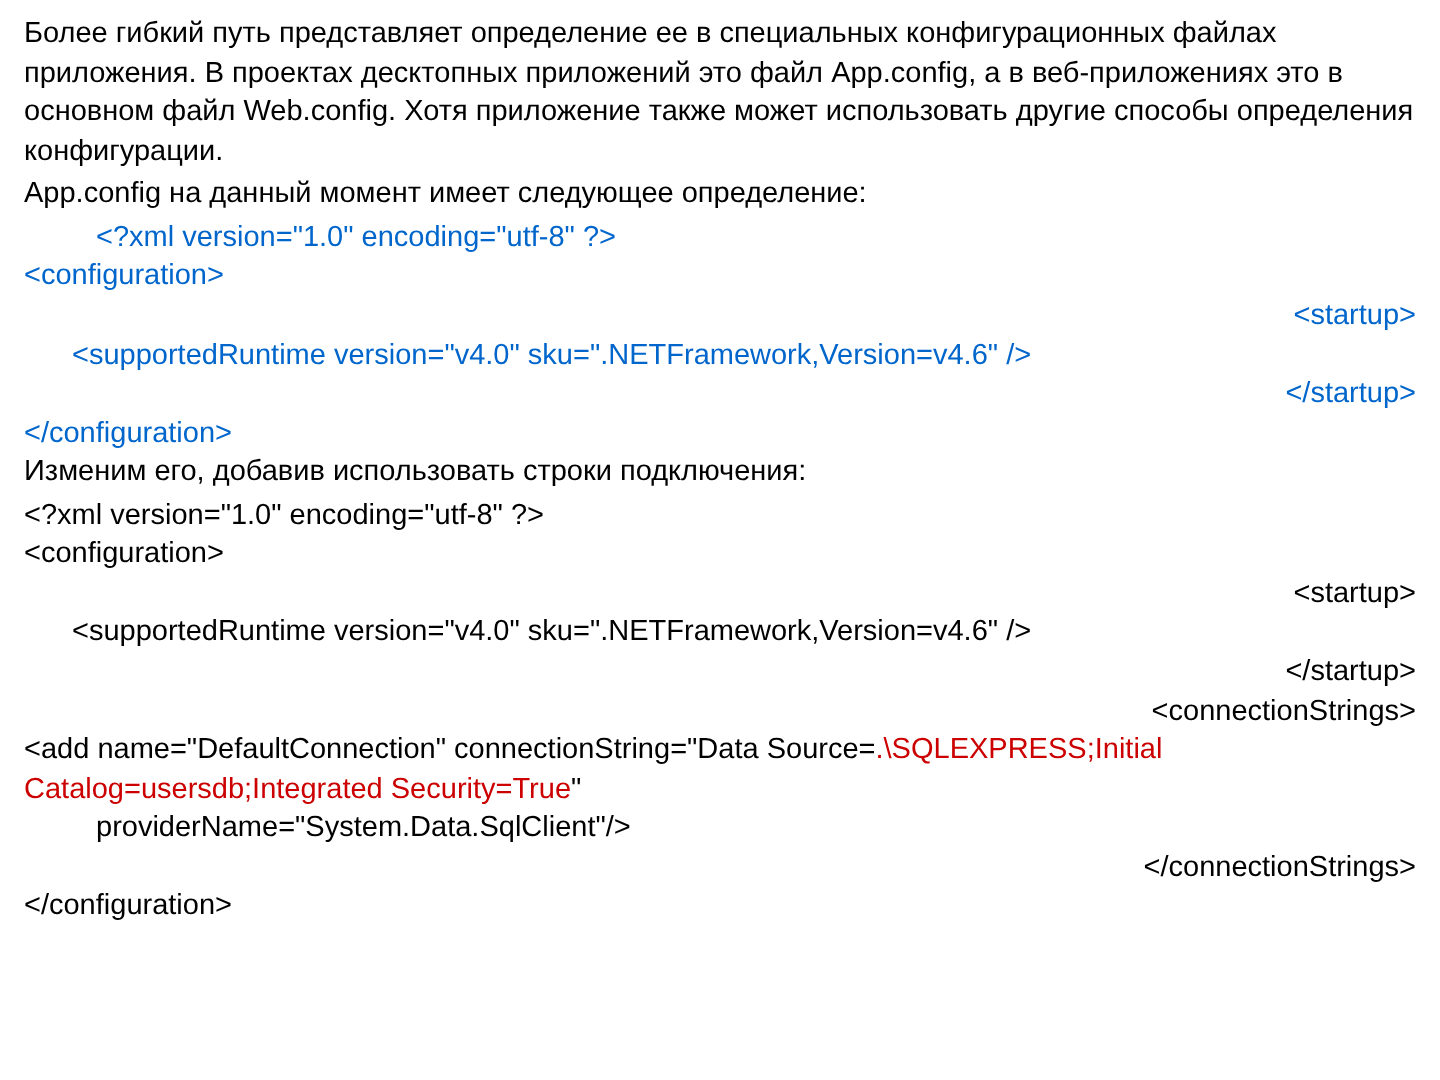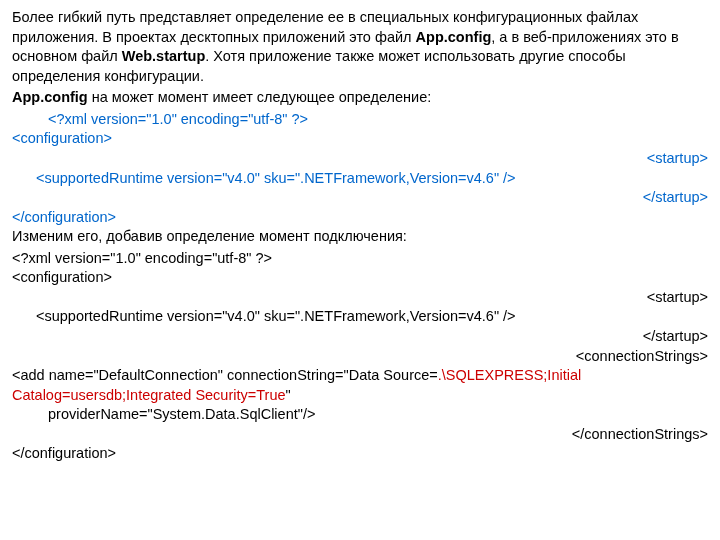--- a/index.html
+++ b/index.html
@@ -7,50 +7,50 @@
     padding: 8px 12px;
     font-family: Arial, Helvetica, sans-serif;
     font-size: 14.5px;
     line-height: 1.35;
     color: #000;
     width: 720px;
     box-sizing: border-box;
     background: #fff;
   }
   .para { margin: 0 0 2px 0; }
-  .bold { font-weight: bold; }
+  .bold { font-weight: normal; }
   .code-line { white-space: pre; font-family: Arial, Helvetica, sans-serif; }
   .blue  { color: #0066cc; }
   .red   { color: #cc0000; }
   .black { color: #000; }
   .ind1 { padding-left: 0px; }
   .ind2 { padding-left: 12px; text-align: right; }
   .ind3 { padding-left: 24px; }
   .ind4 { padding-left: 36px; }
   .xmldecl { padding-left: 36px; }
 </style>
 </head>
 <body>
 
 <p class="para">
-  <span>Более гибкий путь представляет определение ее в специальных конфигурационных файлах приложения. В проектах десктопных приложений это файл </span><span class="bold">App.config</span><span>, а в веб-приложениях это в основном файл </span><span class="bold">Web.startup</span><span>. Хотя приложение также может использовать другие способы определения конфигурации.</span>
+  <span>Более гибкий путь представляет определение ее в специальных конфигурационных файлах приложения. В проектах десктопных приложений это файл </span><span class="bold">App.config</span><span>, а в веб-приложениях это в основном файл </span><span class="bold">Web.config</span><span>. Хотя приложение также может использовать другие способы определения конфигурации.</span>
 </p>
 
 <p class="para">
-  <span class="bold">App.config</span><span>  на может момент имеет следующее определение:</span>
+  <span class="bold">App.config</span><span>  на данный момент имеет следующее определение:</span>
 </p>
 
 <div class="code-line blue xmldecl">&lt;?xml version="1.0" encoding="utf-8" ?&gt;</div>
 <div class="code-line blue ind1">&lt;configuration&gt;</div>
 <div class="code-line blue ind2">&lt;startup&gt;</div>
 <div class="code-line blue ind3">&lt;supportedRuntime version="v4.0" sku=".NETFramework,Version=v4.6" /&gt;</div>
 <div class="code-line blue ind2">&lt;/startup&gt;</div>
 <div class="code-line blue ind1">&lt;/configuration&gt;</div>
 
-<p class="para">Изменим его, добавив определение момент подключения:</p>
+<p class="para">Изменим его, добавив использовать строки подключения:</p>
 
 <div class="code-line black ind1">&lt;?xml version="1.0" encoding="utf-8" ?&gt;</div>
 <div class="code-line black ind1">&lt;configuration&gt;</div>
 <div class="code-line black ind2">&lt;startup&gt;</div>
 <div class="code-line black ind3">&lt;supportedRuntime version="v4.0" sku=".NETFramework,Version=v4.6" /&gt;</div>
 <div class="code-line black ind2">&lt;/startup&gt;</div>
 <div class="code-line black ind2">&lt;connectionStrings&gt;</div>
 
 <div style="line-height:1.35;">
   <span class="black">&lt;add name="DefaultConnection" connectionString="Data Source=</span><span class="red">.\SQLEXPRESS;Initial Catalog=usersdb;Integrated Security=True</span><span class="black">"</span>

